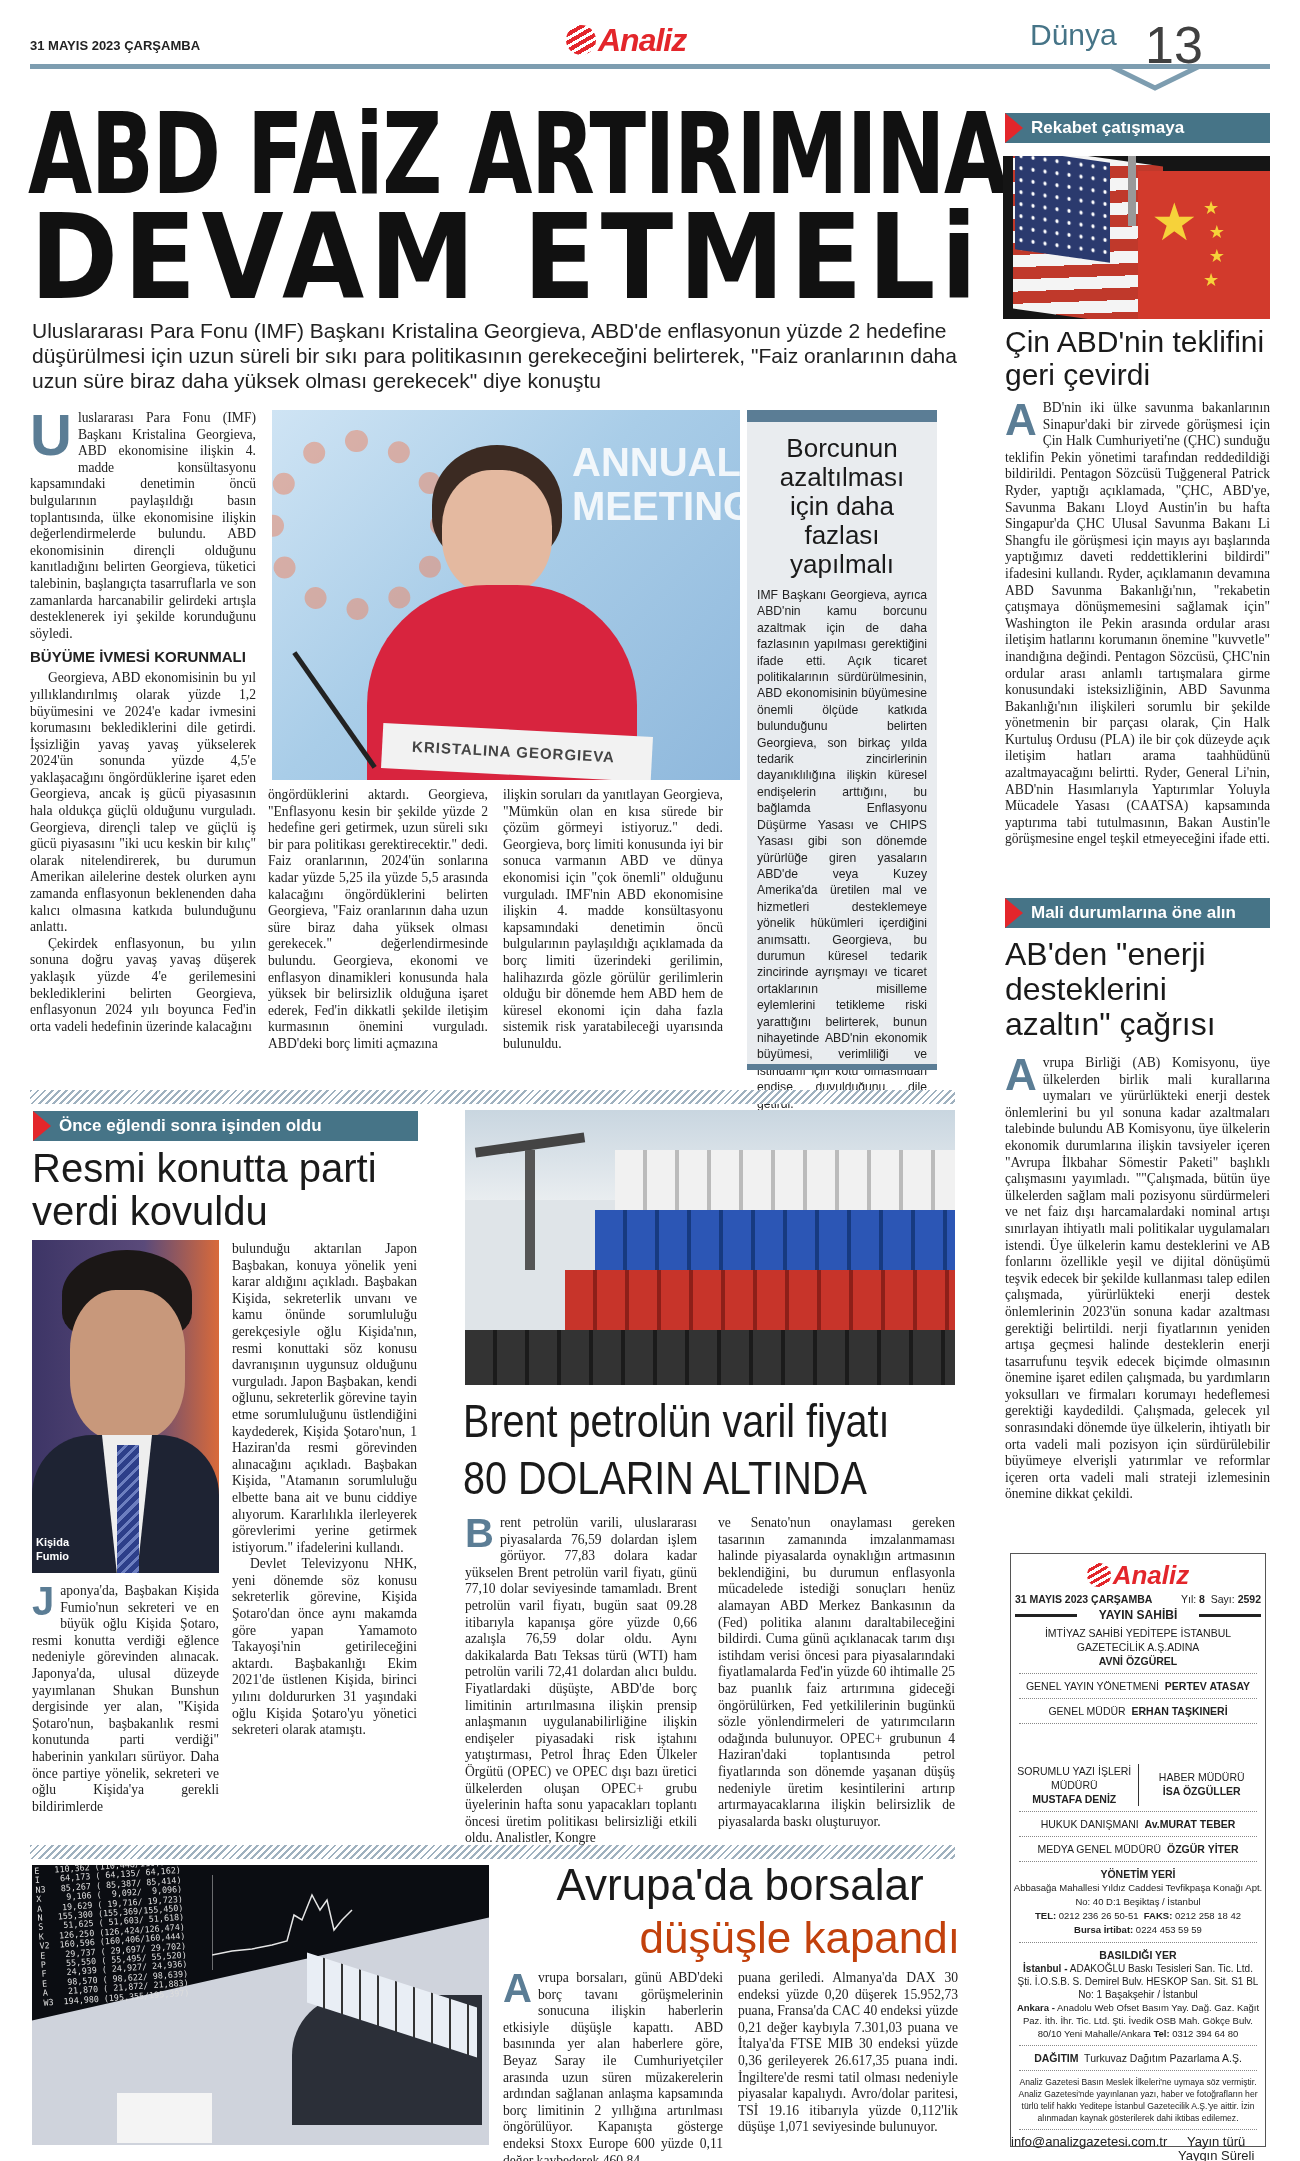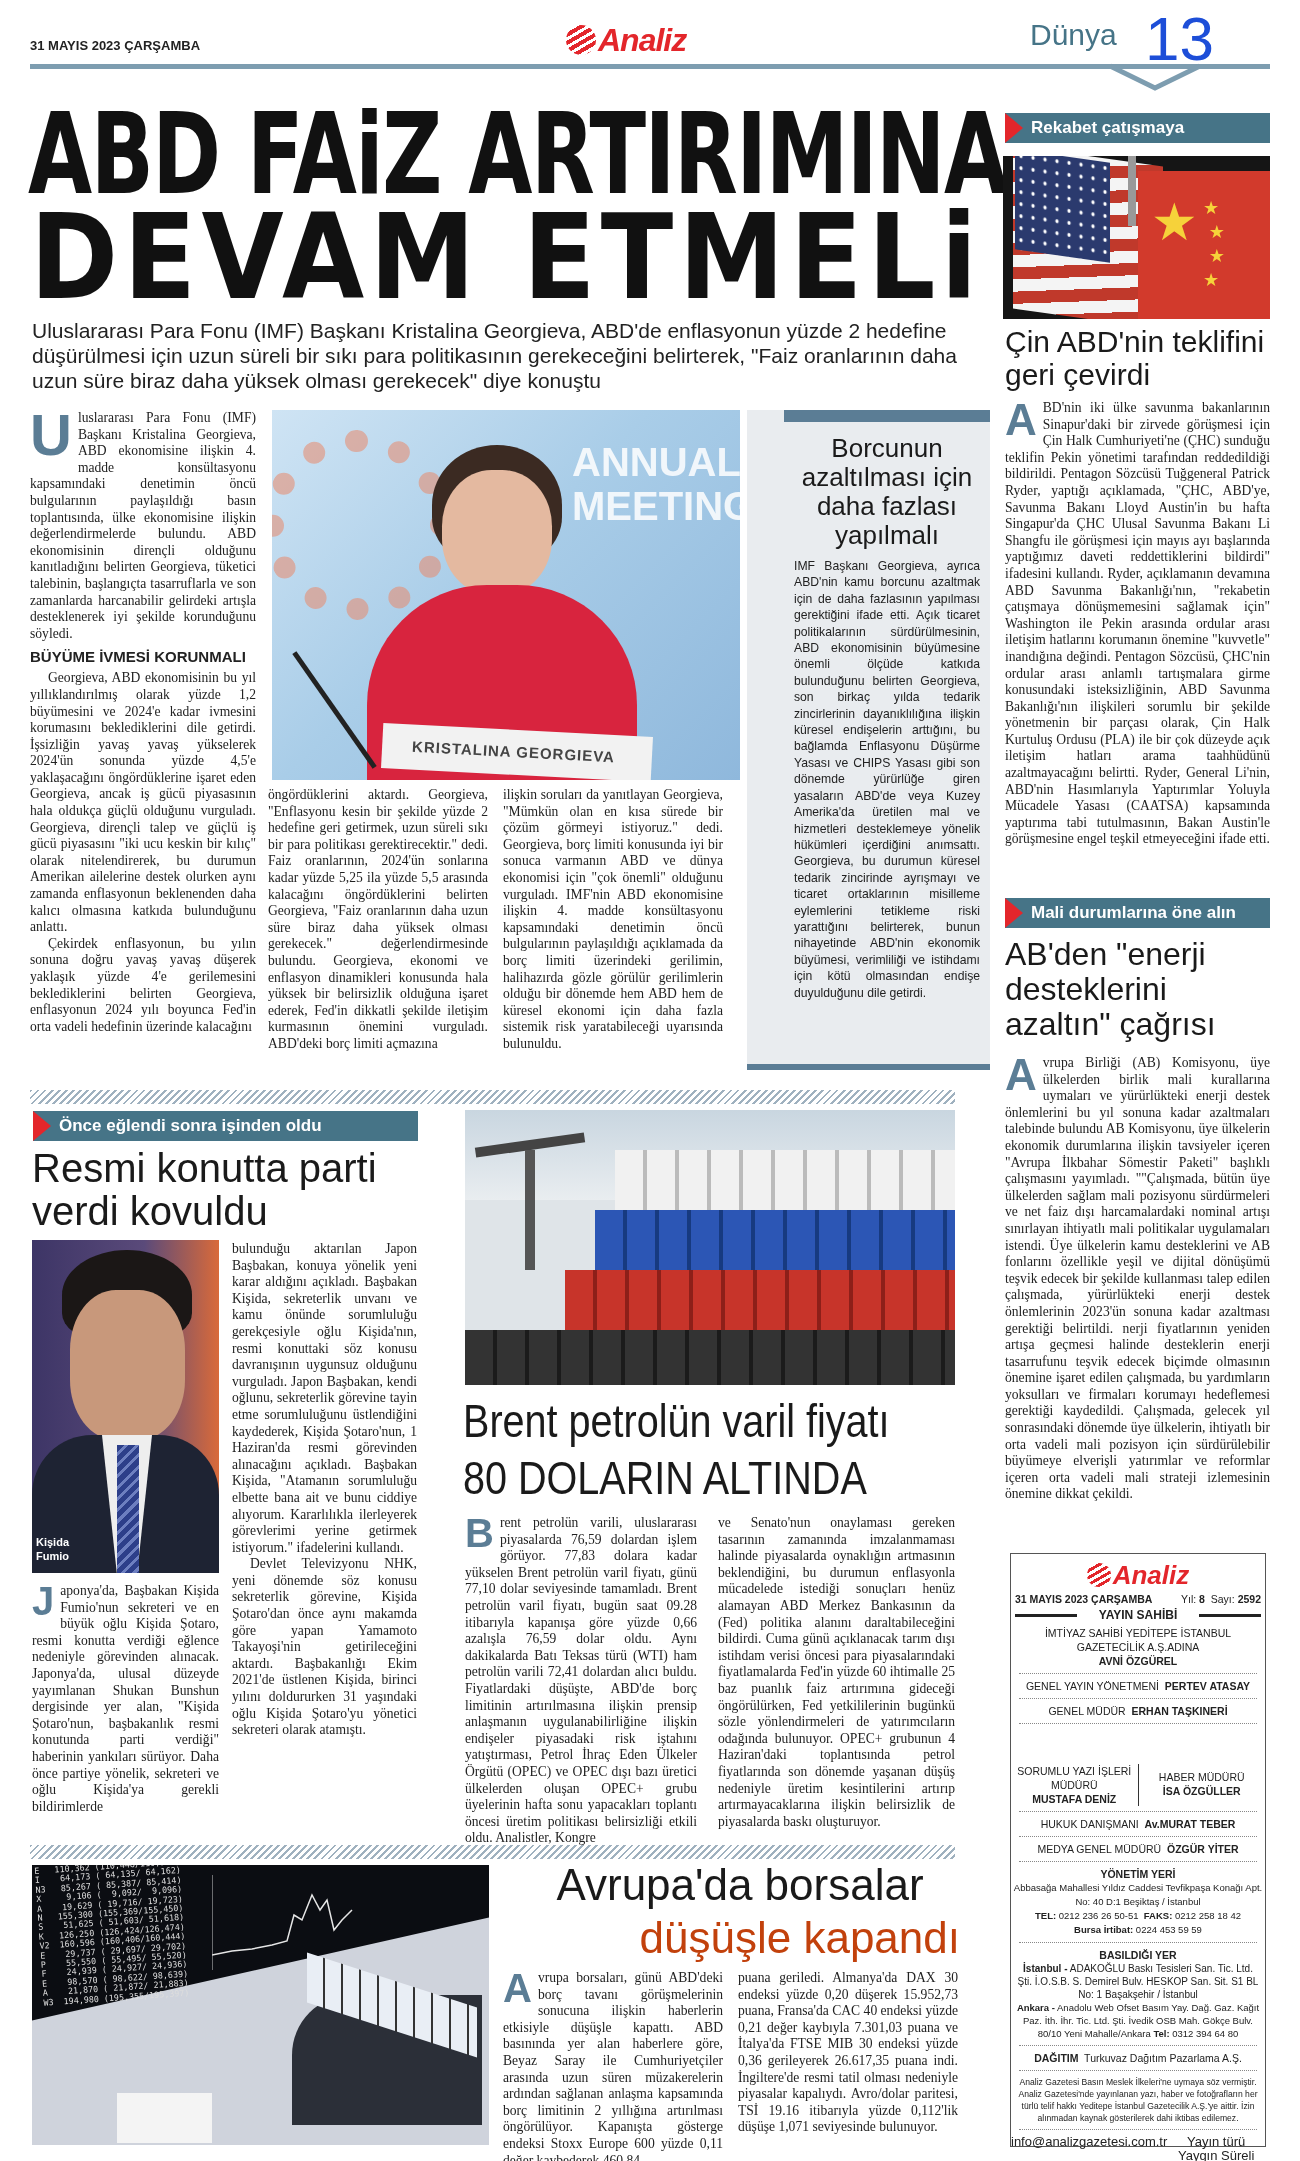--- a/index.html
+++ b/index.html
@@ -23,21 +23,21 @@
 </style>
 </head>
 <body>
 
 <div class="abs sans" style="left:30px;top:38px;font-size:13px;font-weight:bold;color:#222;">31 MAYIS 2023 ÇARŞAMBA</div>
 <div class="logo" style="left:566px;top:22px;height:36px;">
   <span class="globe"></span>
   <span class="word" style="font-size:32px;">Analiz</span>
 </div>
 <div class="abs sans" style="left:1030px;top:18px;font-size:30px;color:#467487;">Dünya</div>
-<div class="abs sans" style="left:1145px;top:3px;font-size:62px;color:#1d4ed8;">13</div>
+<div class="abs sans" style="left:1145px;top:15px;font-size:52px;color:#404040;">13</div>
 <div class="abs" style="left:30px;top:64px;width:1240px;height:5px;background:#7d9db0;"></div>
 <svg class="abs" style="left:1110px;top:62px;" width="90" height="30" viewBox="0 0 90 30">
     <polyline points="0,4 45,26 90,4" fill="none" stroke="#7d9db0" stroke-width="5"></polyline>
   </svg>
 
 <div class="abs sans" style="left:28px;top:98px;width:935px;font-size:112px;font-weight:bold;line-height:112px;letter-spacing:-2px;transform:scaleX(0.74);transform-origin:left;white-space:nowrap;color:#111;font-family:'DejaVu Sans',sans-serif;">ABD FAiZ ARTIRIMINA</div>
 <div class="abs sans" style="left:30px;top:198px;font-size:118px;font-weight:bold;line-height:118px;letter-spacing:6px;transform:scaleX(0.9);transform-origin:left;white-space:nowrap;color:#111;font-family:'DejaVu Sans',sans-serif;">DEVAM ETMELi</div>
 <div class="abs sans" style="left:32px;top:318px;width:930px;font-size:21px;line-height:25px;color:#222;">Uluslararası Para Fonu (IMF) Başkanı Kristalina Georgieva, ABD'de enflasyonun yüzde 2 hedefine düşürülmesi için uzun süreli bir sıkı para politikasının gerekeceğini belirterek, "Faiz oranlarının daha uzun süre biraz daha yüksek olması gerekecek" diye konuştu</div>
 
 <div class="abs body-text" style="left:30px;top:410px;width:226px;">
@@ -55,21 +55,21 @@
   <div class="abs" style="left:170px;top:60px;width:110px;height:125px;border-radius:45%;background:#e4b9a0;"></div>
   <div class="abs" style="left:95px;top:175px;width:270px;height:200px;border-radius:120px 120px 0 0;background:#d8243e;"></div>
   <div class="abs" style="left:60px;top:230px;width:5px;height:140px;background:#222;transform:rotate(-35deg);"></div>
   <div class="abs" style="left:110px;top:320px;width:270px;height:45px;background:#f2f2f2;transform:rotate(3deg);"></div>
   <div class="abs sans" style="left:140px;top:333px;font-size:15px;font-weight:bold;color:#444;transform:rotate(3deg);letter-spacing:1px;">KRISTALINA GEORGIEVA</div>
 </div>
 
 <div class="abs body-text" style="left:268px;top:787px;width:220px;">öngördüklerini aktardı. Georgieva, "Enflasyonu kesin bir şekilde yüzde 2 hedefine geri getirmek, uzun süreli sıkı bir para politikası gerektirecektir." dedi. Faiz oranlarının, 2024'ün sonlarına kadar yüzde 5,25 ila yüzde 5,5 arasında kalacağını öngördüklerini belirten Georgieva, "Faiz oranlarının daha uzun süre biraz daha yüksek olması gerekecek." değerlendirmesinde bulundu. Georgieva, ekonomi ve enflasyon dinamikleri konusunda hala yüksek bir belirsizlik olduğuna işaret ederek, Fed'in dikkatli şekilde iletişim kurmasının önemini vurguladı. ABD'deki borç limiti açmazına</div>
 <div class="abs body-text" style="left:503px;top:787px;width:220px;">ilişkin soruları da yanıtlayan Georgieva, "Mümkün olan en kısa sürede bir çözüm görmeyi istiyoruz." dedi. Georgieva, borç limiti konusunda iyi bir sonuca varmanın ABD ve dünya ekonomisi için "çok önemli" olduğunu vurguladı. IMF'nin ABD ekonomisine ilişkin 4. madde konsültasyonu kapsamındaki denetimin öncü bulgularının paylaşıldığı açıklamada da borç limiti üzerindeki gerilimin, halihazırda gözle görülür gerilimlerin olduğu bir dönemde hem ABD hem de küresel ekonomi için daha fazla sistemik risk yaratabileceği uyarısında bulunuldu.</div>
 
-<div class="abs" style="left:747px;top:410px;width:243px;height:660px;background:#e9ecef;padding-left:37px;">
+<div class="abs" style="left:747px;top:410px;width:190px;height:660px;background:#e9ecef;">
   <div style="height:12px;background:#5b7d95;"></div>
   <div class="sans" style="font-size:26px;line-height:29px;text-align:center;padding:12px 12px 8px;color:#1a1a1a;">Borcunun azaltılması için daha fazlası yapılmalı</div>
   <div class="sans" style="font-size:12.2px;line-height:16.4px;padding:0 10px;text-align:justify;color:#222;">IMF Başkanı Georgieva, ayrıca ABD'nin kamu borcunu azaltmak için de daha fazlasının yapılması gerektiğini ifade etti. Açık ticaret politikalarının sürdürülmesinin, ABD ekonomisinin büyümesine önemli ölçüde katkıda bulunduğunu belirten Georgieva, son birkaç yılda tedarik zincirlerinin dayanıklılığına ilişkin küresel endişelerin arttığını, bu bağlamda Enflasyonu Düşürme Yasası ve CHIPS Yasası gibi son dönemde yürürlüğe giren yasaların ABD'de veya Kuzey Amerika'da üretilen mal ve hizmetleri desteklemeye yönelik hükümleri içerdiğini anımsattı. Georgieva, bu durumun küresel tedarik zincirinde ayrışmayı ve ticaret ortaklarının misilleme eylemlerini tetikleme riski yarattığını belirterek, bunun nihayetinde ABD'nin ekonomik büyümesi, verimliliği ve istihdamı için kötü olmasından endişe duyulduğunu dile getirdi.</div>
   <div style="position:absolute;bottom:0;left:0;right:0;height:6px;background:#5b7d95;"></div>
 </div>
 
 <div class="hatch" style="left:30px;top:1090px;width:925px;"></div>
 
 <div class="kicker" style="left:1005px;top:113px;width:265px;">
   <span class="tri"></span>

